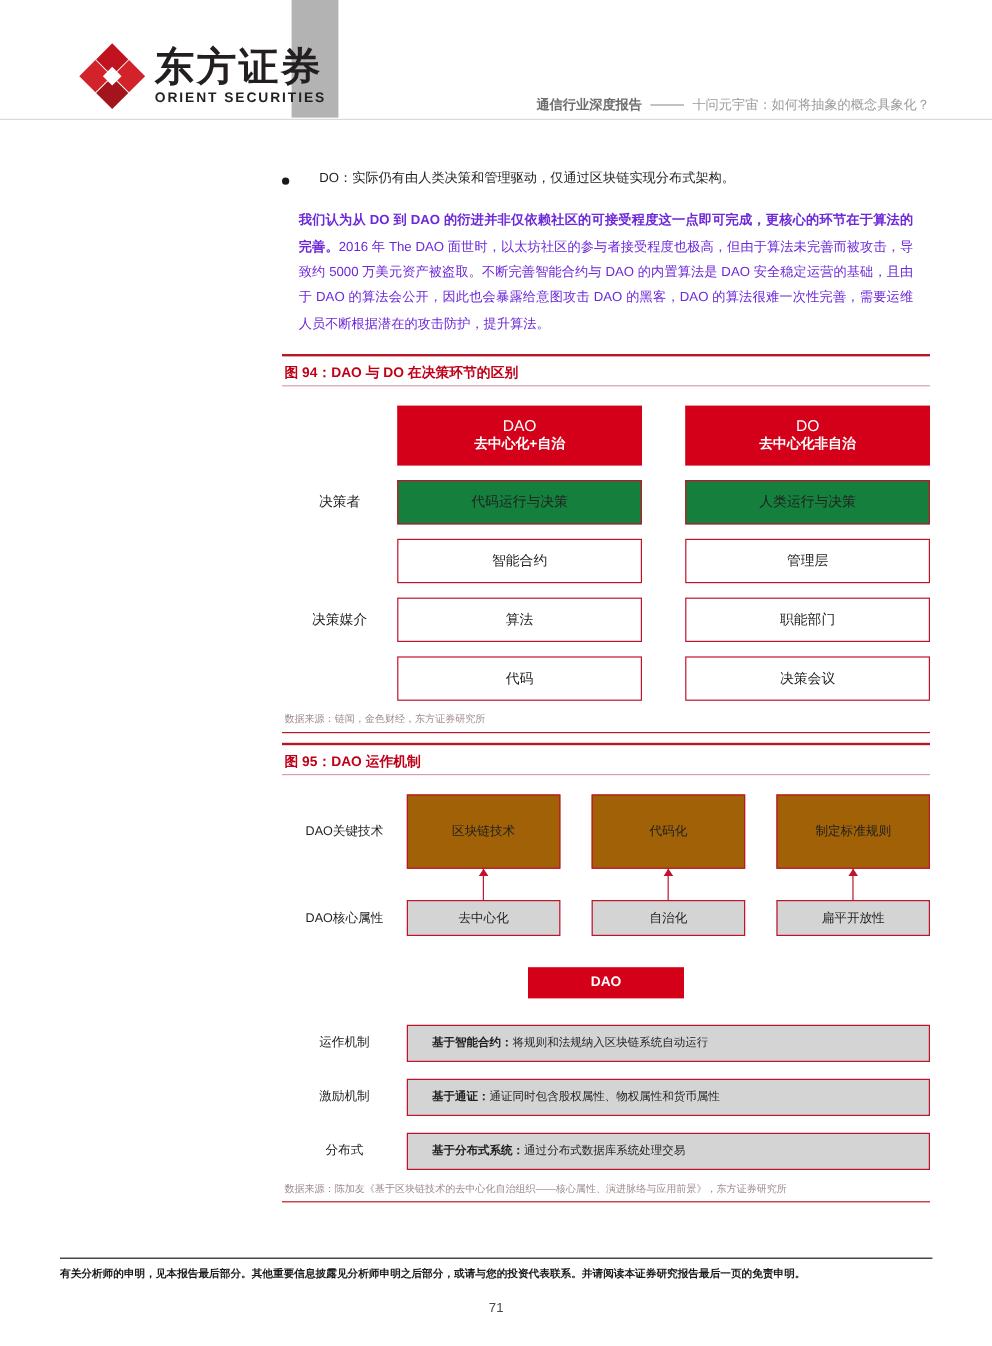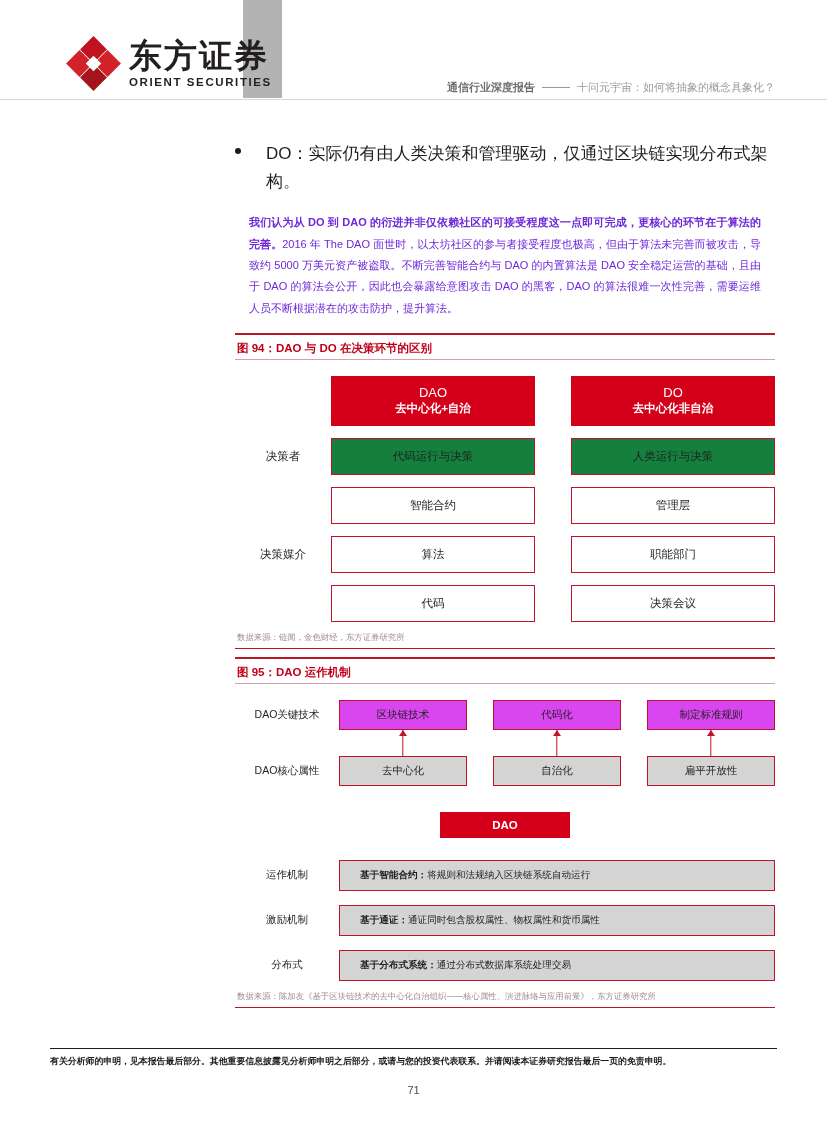--- a/index.html
+++ b/index.html
@@ -118,21 +118,21 @@
   }
   .bullet-dot {
     width: 6px; height: 6px;
     border-radius: 50%;
     background: #1a1a1a;
     margin-top: 8px;
     margin-right: 25px;
     flex: 0 0 auto;
   }
   .bullet-text {
-    font-size: 17px;
+    font-size: 11px;
     line-height: 1.65;
     color: #1f1f1f;
   }
 
   .para {
     font-size: 11px;
     line-height: 1.95;
     color: #6d28d9;
     text-align: justify;
     margin: 14px;
@@ -217,26 +217,26 @@
     display: grid;
     grid-template-columns: 104px 1fr 26px 1fr 26px 1fr;
     align-items: center;
   }
   .f95-label {
     font-size: 10.5px;
     color: #1f1f1f;
     text-align: center;
   }
   .f95-box-white {
-    background: #d946ef;
+    background: #a16207;
     border: 1.6px solid #c0132b;
     text-align: center;
     font-size: 10.5px;
     color: #1f1f1f;
-    padding: 7px 0;
+    padding: 23px 0;
   }
   .f95-box-gray {
     background: #d4d4d4;
     border: 1.6px solid #c0132b;
     text-align: center;
     font-size: 10.5px;
     color: #1f1f1f;
     padding: 7px 0;
   }
   .f95-arrow-row {

